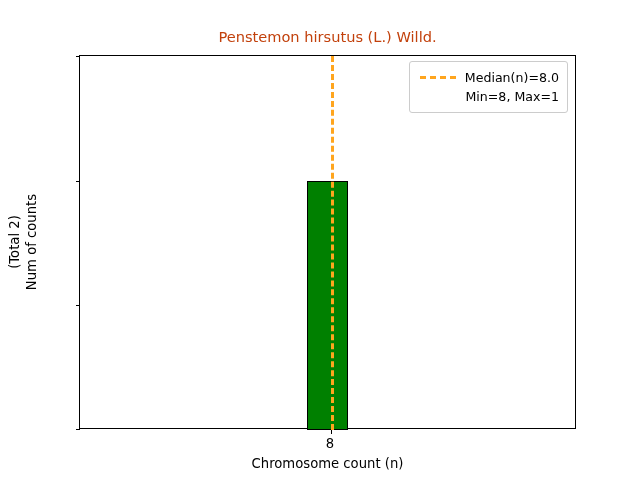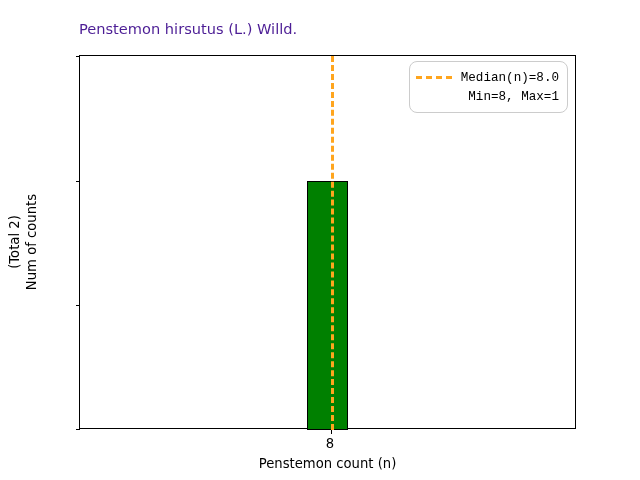--- a/index.html
+++ b/index.html
@@ -19,25 +19,25 @@
     position: relative;
     width: 640px;
     height: 480px;
     background: #ffffff;
   }
 
   
   #chart-title {
     position: absolute;
     left: 79px;
-    top: 20px;
+    top: 28px;
     width: 497px;
-    text-align: left;
+    text-align: center;
     font-size: 14.6px;
-    color: #4c1d95;
+    color: #c2410c;
     white-space: nowrap;
   }
 
   
   #plot-area {
     position: absolute;
     left: 79px;
     top: 55px;
     width: 497px;
     height: 374px;
@@ -122,26 +122,25 @@
   }
   #ylabel .yl-line { display: block; }
 
   
   #legend {
     position: absolute;
     left: 330px;
     top: 6px;
     width: 159px;
     border: 1px solid #cccccc;
-    border-radius: 8px;
+    border-radius: 3px;
     background: #ffffff;
     padding: 6px 8px 6px 11px;
     box-sizing: border-box;
     z-index: 10;
-    font-family: Liberation Mono, monospace;
   }
   .legend-row {
     display: flex;
     align-items: center;
     justify-content: flex-end;
     height: 19px;
   }
   .legend-handle {
     width: 36px;
     height: 0;
@@ -183,21 +182,21 @@
     <div class="xtick-mark" style="left:251px;"></div>
 
     <div class="bar" style="left:227px; width:41px; top:124.7px; height:249.3px;"></div>
 
     <div id="median-line" style="left:251px; top:0px; height:374px;"></div>
 
   </div>
 
   <div class="xtick-label" style="left:330px;">8</div>
 
-  <div id="xlabel">Penstemon count (n)</div>
+  <div id="xlabel">Chromosome count (n)</div>
 
   <div id="legend" style="left:409px; top:61px;">
     <div class="legend-row">
       <span class="legend-handle"></span>
       <span class="legend-text">Median(n)=8.0</span>
     </div>
     <div class="legend-row">
       <span class="legend-handle blank"></span>
       <span class="legend-text">Min=8, Max=1</span>
     </div>

